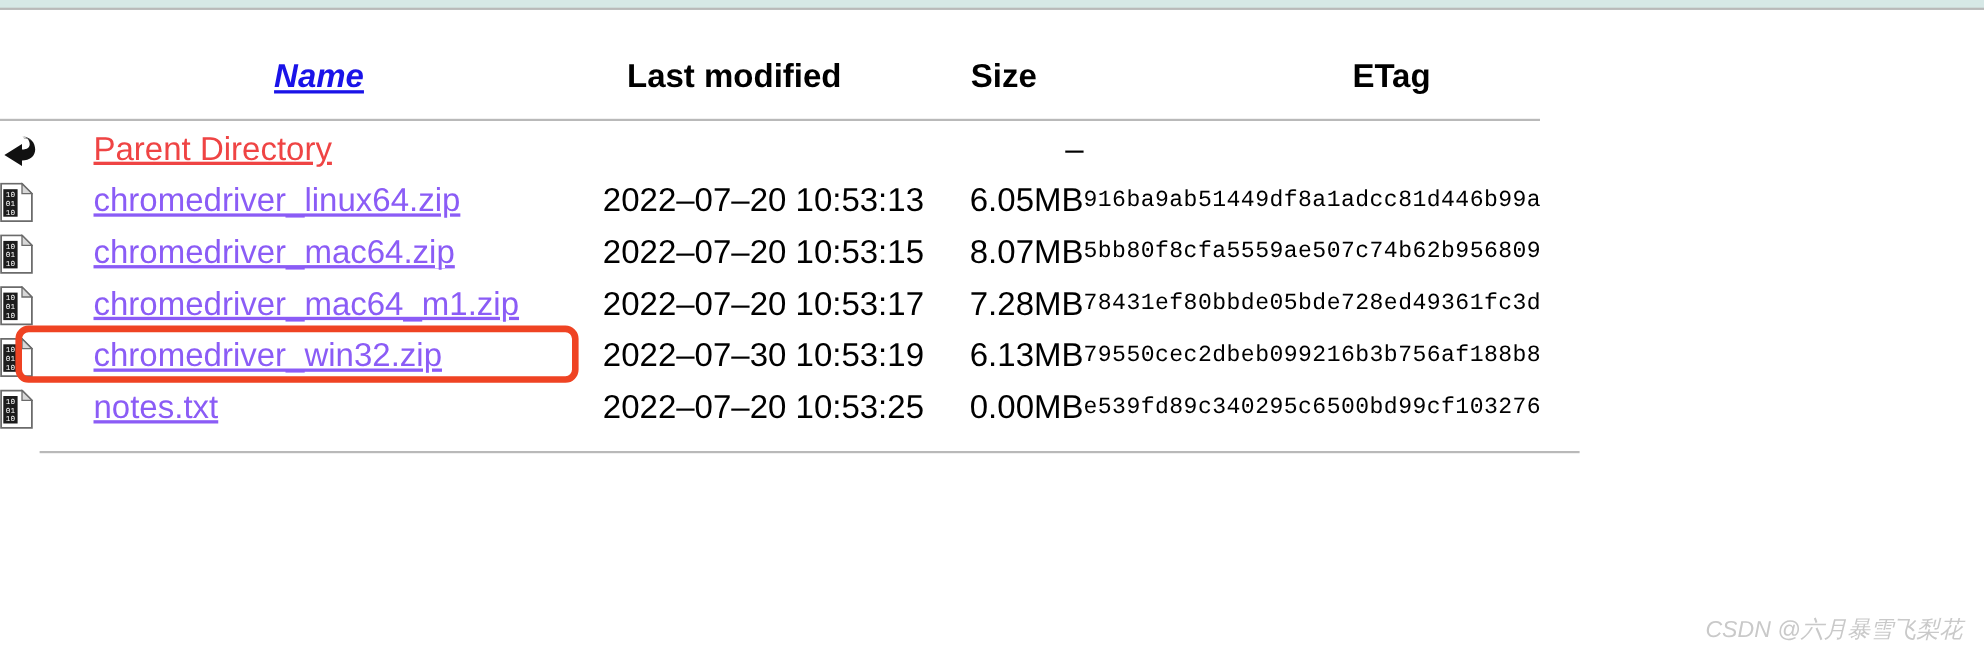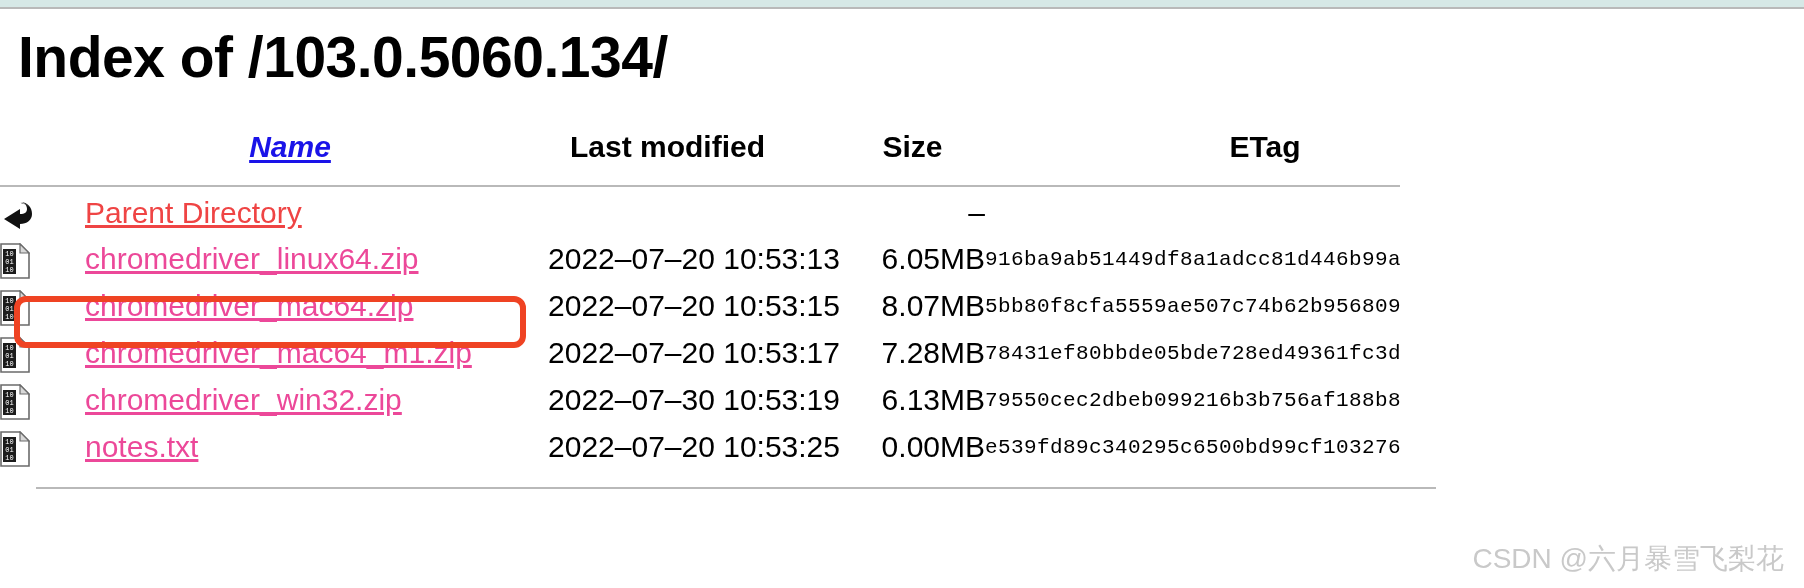--- a/index.html
+++ b/index.html
@@ -99,21 +99,21 @@
   td.cell-size { text-align: right; padding-right: 8px; }
   td.cell-etag {
     text-align: left;
     padding-left: 42px;
     font-family: "Liberation Mono", monospace;
     font-size: 21px;
     letter-spacing: 0.4px;
   }
 
   td.cell-name a {
-    color: #ec4899;
+    color: #8b5cf6;
     text-decoration: underline;
     text-underline-offset: 2px;
     font-size: 30px;
   }
   td.cell-name a.visited {
     color: #ef4444;
   }
 
   tr.row-parent td { height: 44px; }
   tr.row-file   td { height: 45px; }
@@ -149,34 +149,34 @@
   
   #bottom-rule {
     border: none;
     border-top: 2px solid #b9b9b9;
     width: 1400px;
     margin: 16px 0 0 36px;
   }
   #watermark {
     position: absolute;
     right: 20px;
-    bottom: 10px;
-    font-size: 28px;
+    bottom: 2px;
+    font-size: 21px;
     color: #c9c9c9;
     white-space: nowrap;
+    font-style: italic;
   }
 </style>
 </head>
 <body>
 
 <div id="top-band"></div>
 
 <div id="page">
 
-  <h1 id="page-title">Index of /103.0.5060.134/</h1>
 
   <table id="listing">
     <colgroup>
       <col class="c-icon">
       <col class="c-name">
       <col class="c-mod">
       <col class="c-size">
       <col class="c-etag">
     </colgroup>
 

